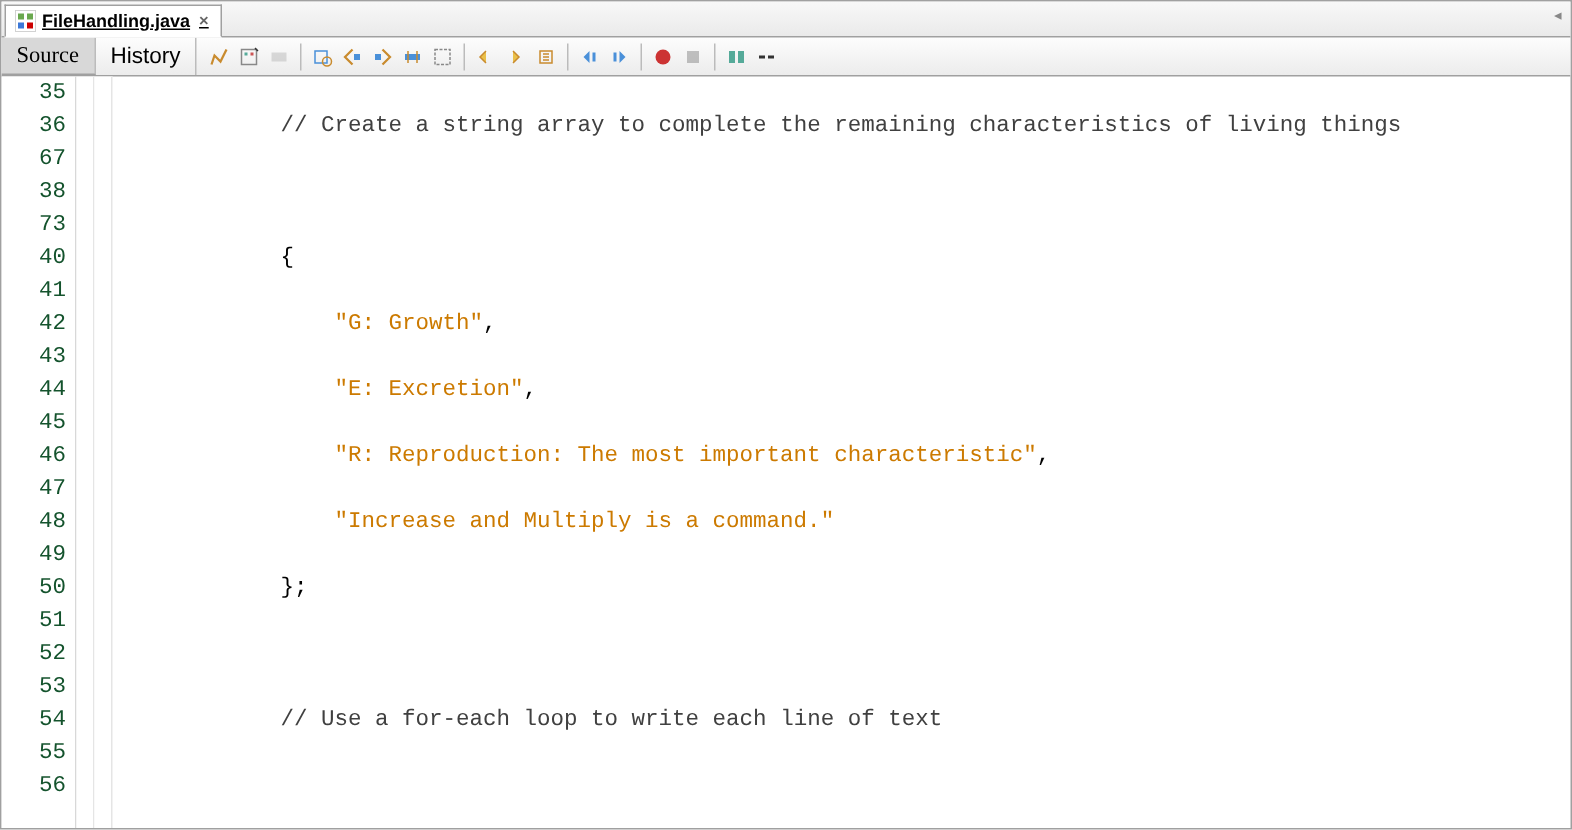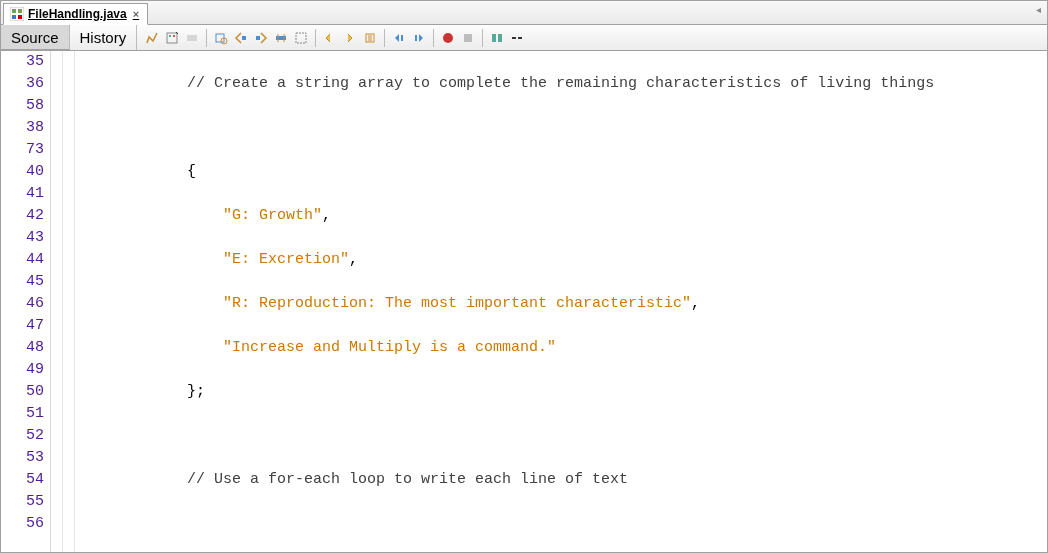--- a/index.html
+++ b/index.html
@@ -63,20 +63,21 @@
       font-size: 15px;
       border-right: 1px solid #bcbcbc;
       height: 100%;
       display: flex;
       align-items: center;
       cursor: pointer;
     }
     .view-tab.active {
       background: #d8d8d8;
       border-bottom: 1px solid #a0a0a0;
+      font-family: Liberation Serif, serif;
     }
     .toolbar-icons {
       display: flex;
       align-items: center;
       gap: 2px;
       padding-left: 6px;
     }
     .tb-icon {
       width: 18px; height: 18px;
       display: flex;
@@ -96,21 +97,21 @@
       font-family: Consolas, "Courier New", monospace;
       font-size: 15px;
       line-height: 22px;
     }
     .gutter {
       width: 50px;
       background: #ffffff;
       border-right: 1px solid #d8d8d8;
       text-align: right;
       padding-right: 6px;
-      color: #4c1d95;
+      color: #14532d;
       user-select: none;
     }
     .fold-gutter {
       width: 12px;
       border-right: 1px solid #e5e5e5;
       background: #fff;
     }
     .fold-gutter2 {
       width: 12px;
       border-right: 1px solid #e5e5e5;
@@ -254,21 +255,21 @@
           <rect x="8" y="6" width="4" height="2" fill="#333"></rect>
         </svg>
       </span>
   </div>
 </div>
 
 <div class="editor-area">
   <div class="gutter" id="gutter">
       <div class="gutter-line">35</div>
       <div class="gutter-line">36</div>
-      <div class="gutter-line">58</div>
+      <div class="gutter-line">67</div>
       <div class="gutter-line">38</div>
       <div class="gutter-line">73</div>
       <div class="gutter-line">40</div>
       <div class="gutter-line">41</div>
       <div class="gutter-line">42</div>
       <div class="gutter-line">43</div>
       <div class="gutter-line">44</div>
       <div class="gutter-line">45</div>
       <div class="gutter-line">46</div>
       <div class="gutter-line">47</div>

